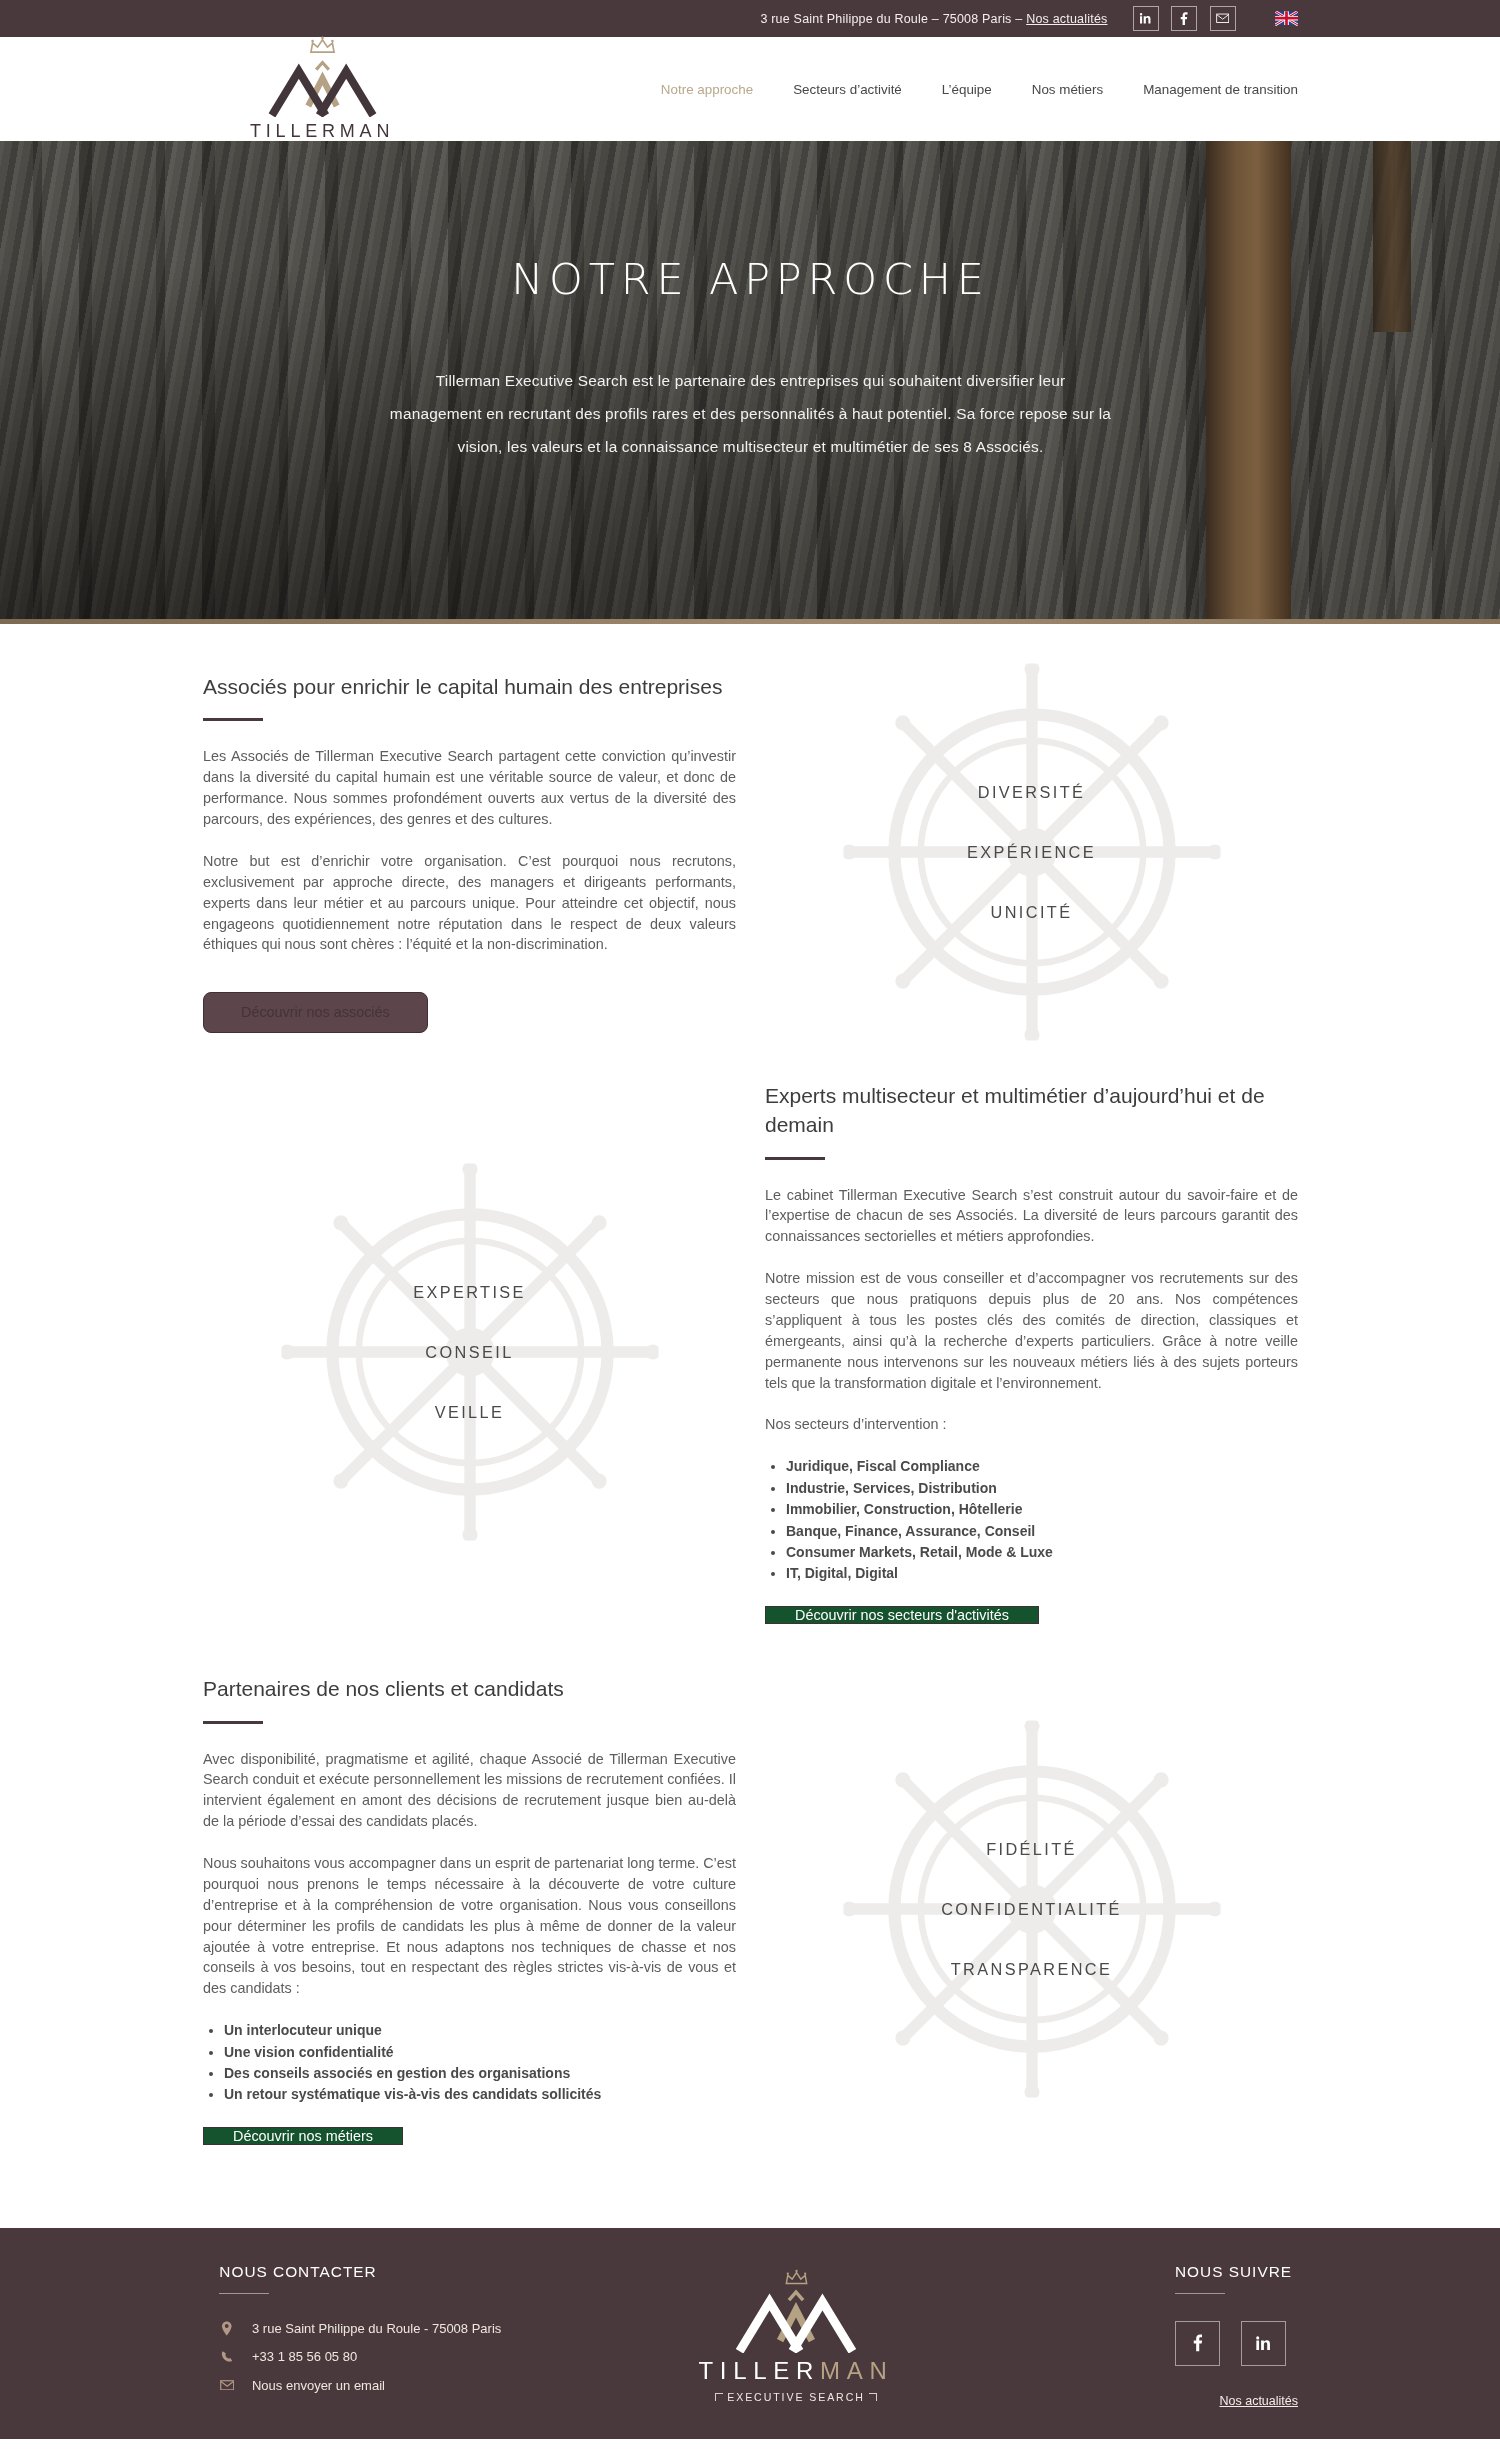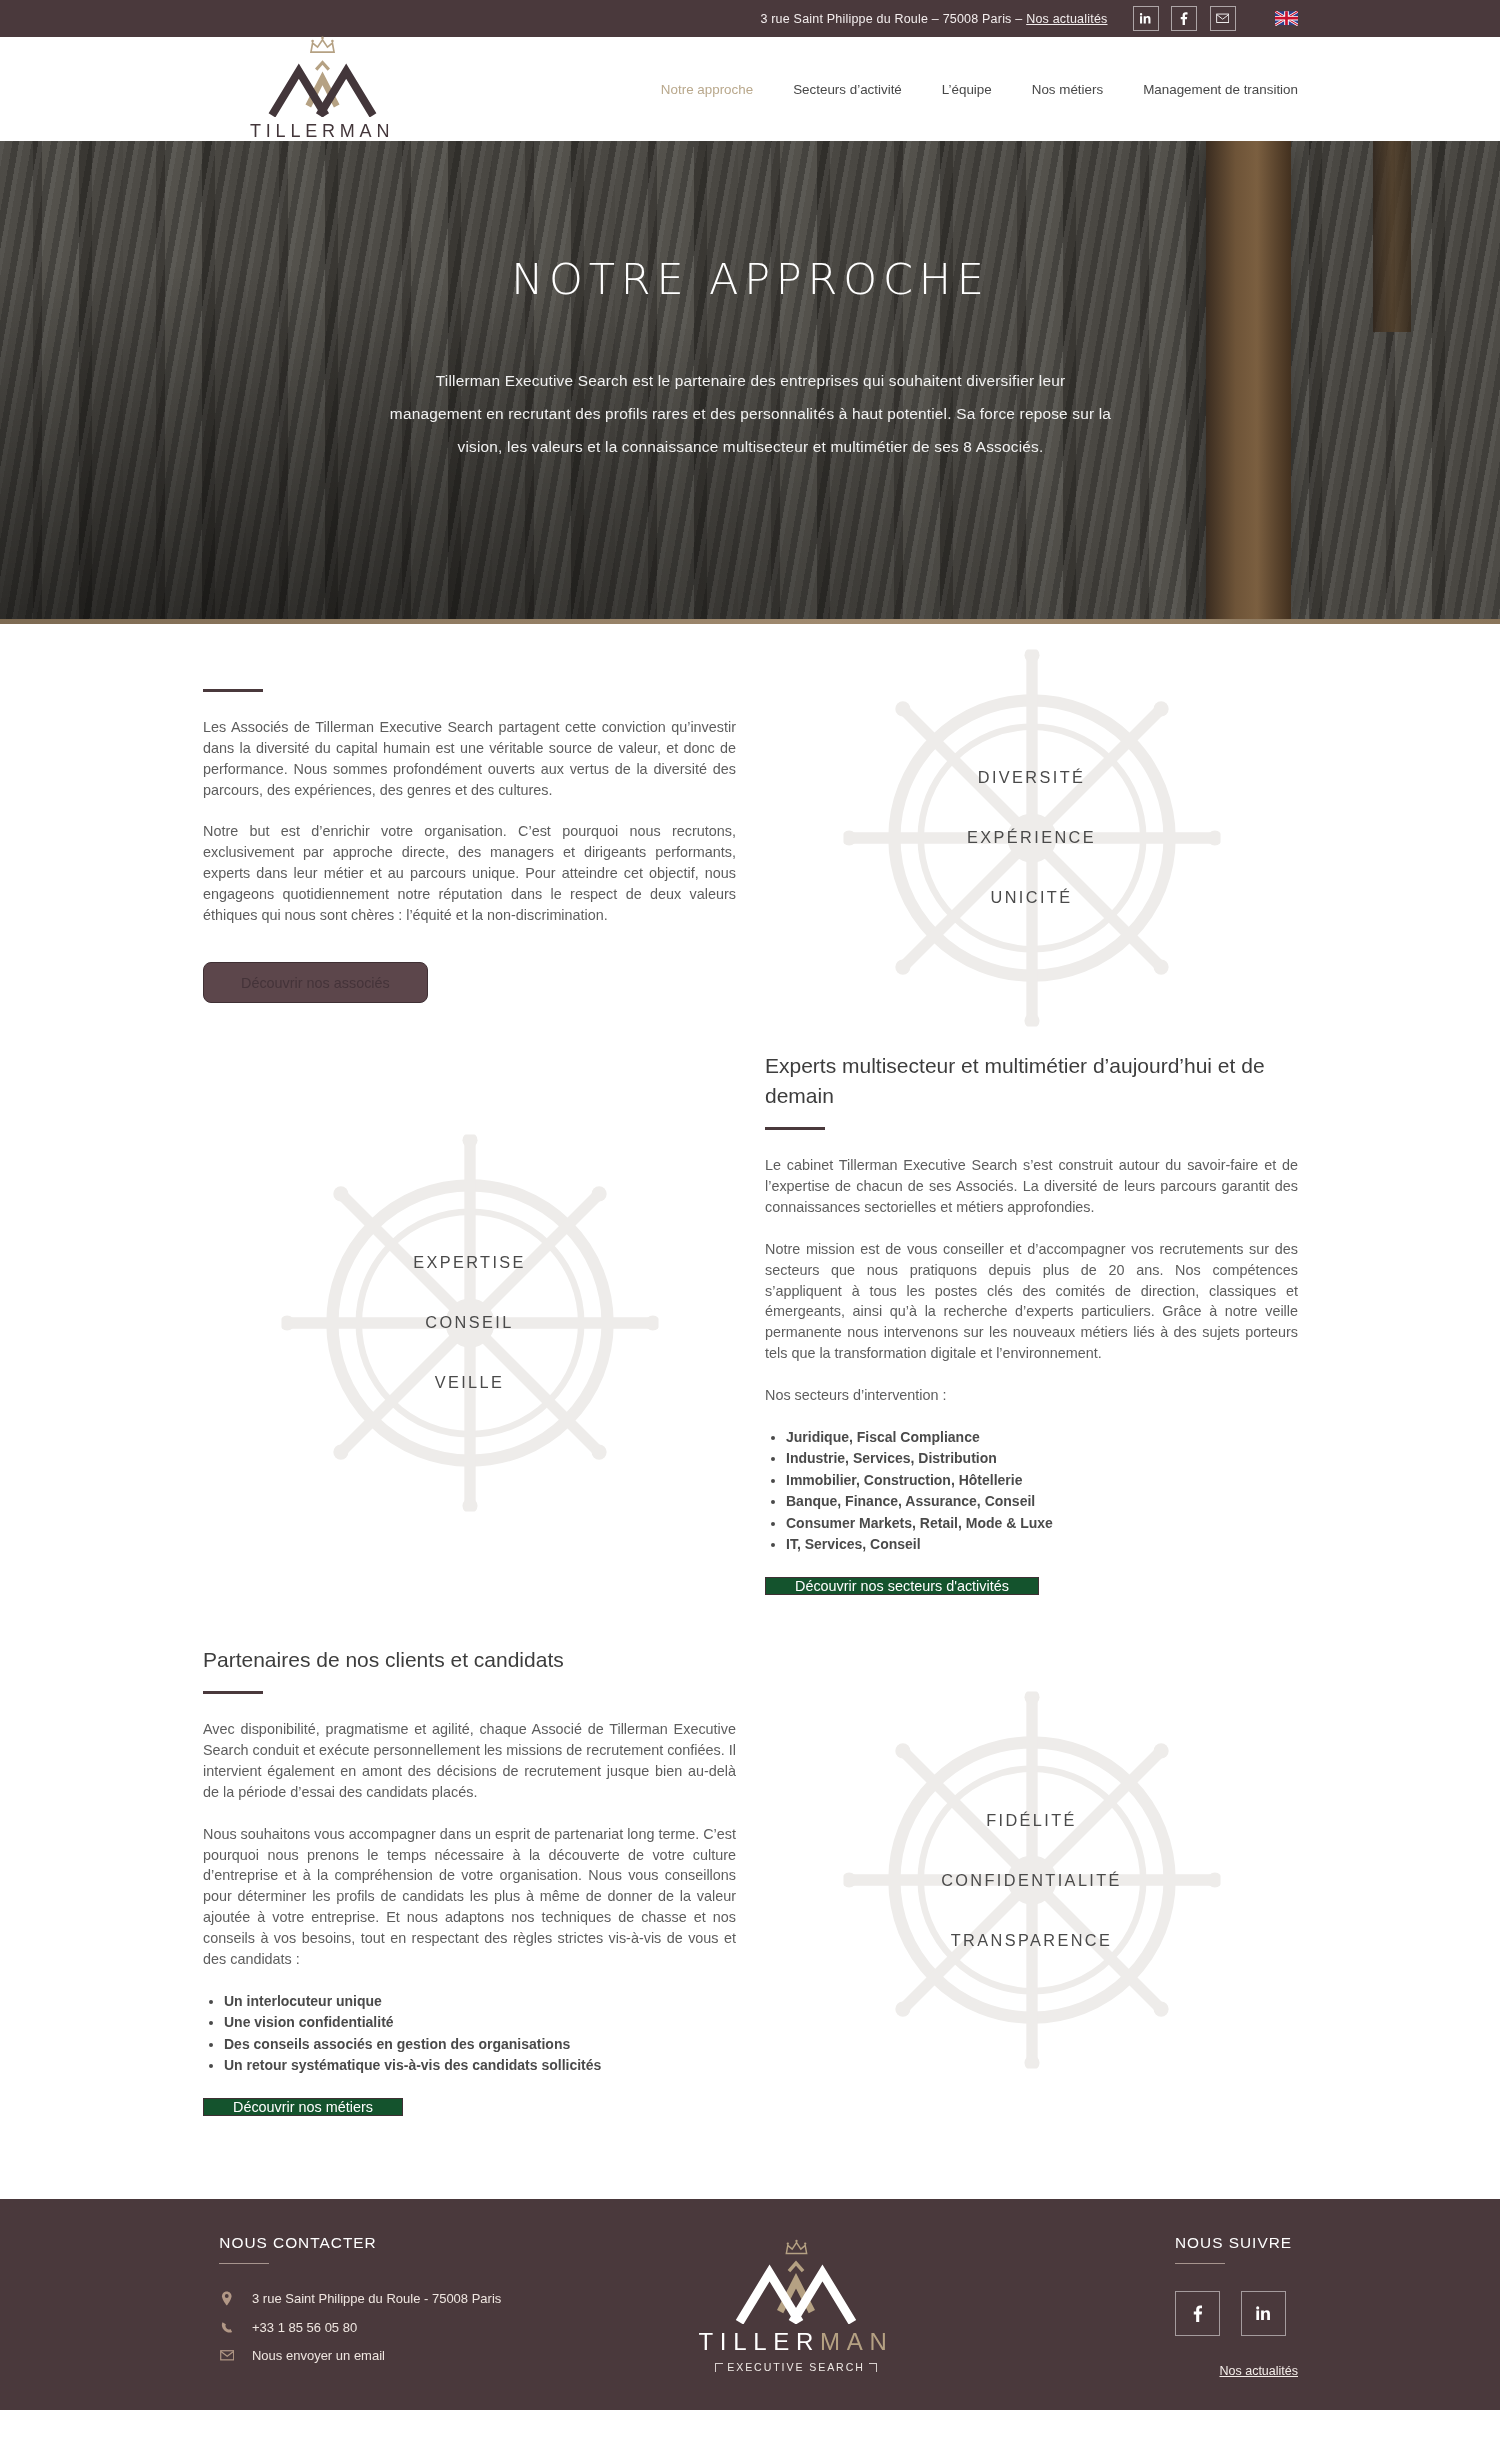--- a/index.html
+++ b/index.html
@@ -192,20 +192,21 @@
   <div class="hero-inner">
     <h1 class="hero-title">NOTRE APPROCHE</h1>
     <p class="hero-sub">Tillerman Executive Search est le partenaire des entreprises qui souhaitent diversifier leur management en recrutant des profils rares et des personnalités à haut potentiel. Sa force repose sur la vision, les valeurs et la connaissance multisecteur et multimétier de ses 8 Associés.</p>
   </div>
 </section>
 <div class="hero-accent"></div>
 
 <section class="block sec-1">
   <div class="container">
     <div class="col">
+      <h3>Associés pour enrichir le capital humain des entreprises</h3>
       <div class="h-divider"></div>
       <p>Les Associés de Tillerman Executive Search partagent cette conviction qu’investir dans la diversité du capital humain est une véritable source de valeur, et donc de performance. Nous sommes profondément ouverts aux vertus de la diversité des parcours, des expériences, des genres et des cultures.</p>
       <p>Notre but est d’enrichir votre organisation. C’est pourquoi nous recrutons, exclusivement par approche directe, des managers et dirigeants performants, experts dans leur métier et au parcours unique. Pour atteindre cet objectif, nous engageons quotidiennement notre réputation dans le respect de deux valeurs éthiques qui nous sont chères : l’équité et la non-discrimination.</p>
       <a href="#" class="btn btn-muted">Découvrir nos associés</a>
     </div>
     <div class="wheel-box col">
       <svg class="wheel-svg" viewBox="0 0 400 400">
         <g fill="none" stroke="#eeecea">
           <circle cx="200" cy="200" r="146" stroke-width="13"></circle>
           <circle cx="200" cy="200" r="118" stroke-width="7"></circle>
@@ -268,21 +269,21 @@
       <div class="h-divider"></div>
       <p>Le cabinet Tillerman Executive Search s’est construit autour du savoir-faire et de l’expertise de chacun de ses Associés. La diversité de leurs parcours garantit des connaissances sectorielles et métiers approfondies.</p>
       <p>Notre mission est de vous conseiller et d’accompagner vos recrutements sur des secteurs que nous pratiquons depuis plus de 20 ans. Nos compétences s’appliquent à tous les postes clés des comités de direction, classiques et émergeants, ainsi qu’à la recherche d’experts particuliers. Grâce à notre veille permanente nous intervenons sur les nouveaux métiers liés à des sujets porteurs tels que la transformation digitale et l’environnement.</p>
       <p>Nos secteurs d’intervention :</p>
       <ul>
         <li>Juridique, Fiscal Compliance</li>
         <li>Industrie, Services, Distribution</li>
         <li>Immobilier, Construction, Hôtellerie</li>
         <li>Banque, Finance, Assurance, Conseil</li>
         <li>Consumer Markets, Retail, Mode &amp; Luxe</li>
-        <li>IT,  Services, Conseil</li>
+        <li>IT,  Digital, Digital</li>
       </ul>
       <a href="#" class="btn">Découvrir nos secteurs d'activités</a>
     </div>
   </div>
 </section>
 
 <section class="block sec-3">
   <div class="container">
     <div class="col">
       <h3>Partenaires de nos clients et candidats</h3>

